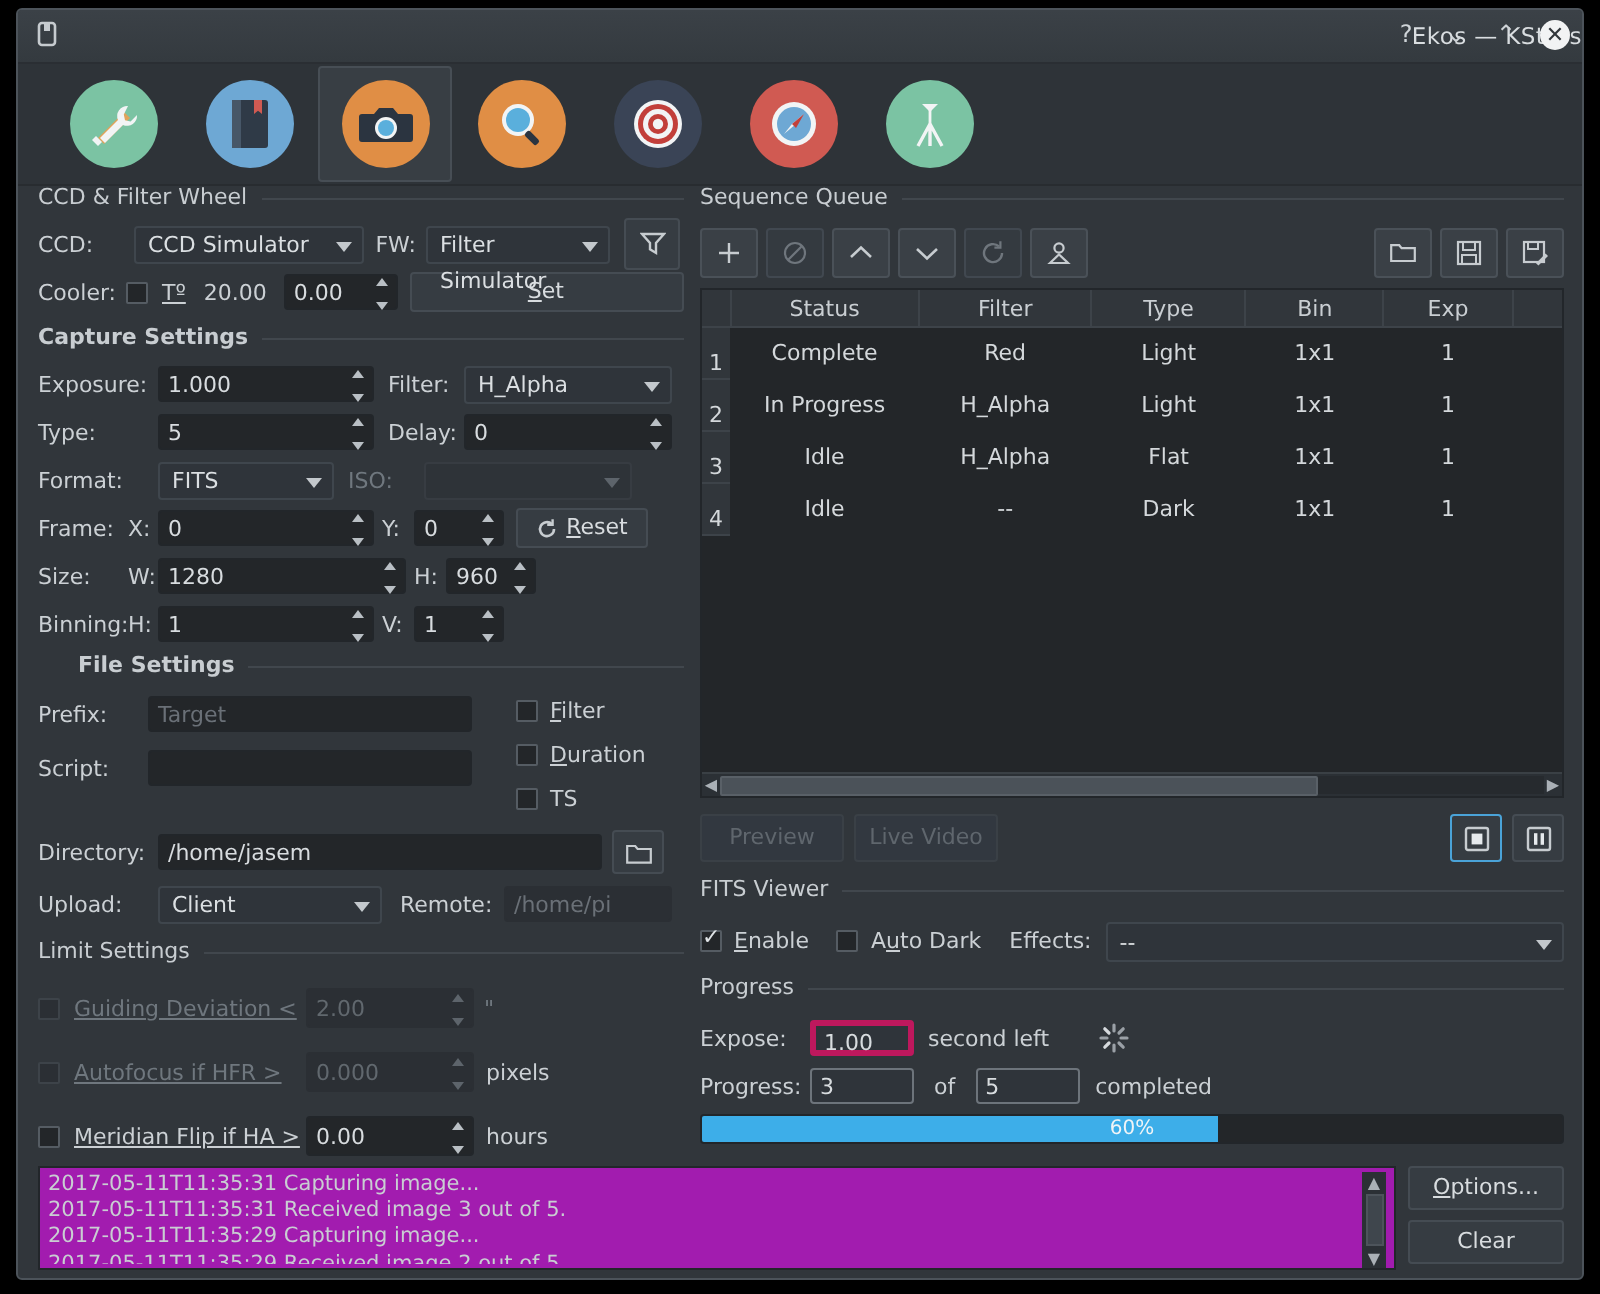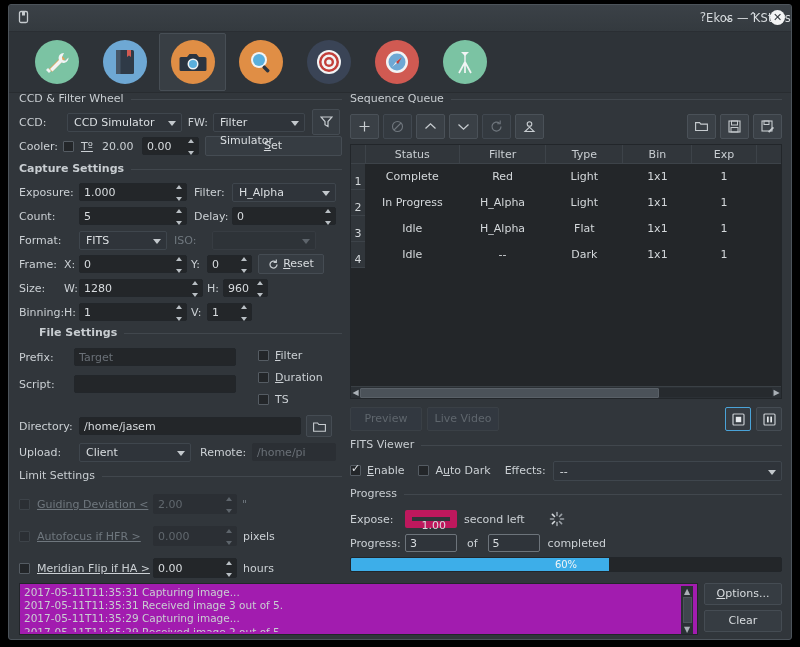--- a/index.html
+++ b/index.html
@@ -250,21 +250,21 @@
               <i class="dn"></i>
             </span>
         </span>
         <span class="lbl" style="width:38px;padding-left:7px;">Filter:</span>
         <span class="combo" style="width:104px;">
           <span>H_Alpha</span><i class="arr"></i>
         </span>
       </div>
 
       <div class="row">
-        <span class="lbl" style="width:60px;">Count:</span>
+        <span class="lbl" style="width:60px;">Type:</span>
         <span class="fld spin" style="width:108px;">
           <span>5</span>
           <span class="sbx">
               <i class="up"></i>
               <i class="dn"></i>
             </span>
         </span>
         <span class="lbl" style="width:38px;padding-left:7px;">Delay:</span>
         <span class="fld spin" style="width:104px;">
           <span>0</span>
@@ -618,21 +618,21 @@
         </span>
       </div>
 
       <div class="grouprow" style="margin:6px 0 7px;">
         <span class="grouplabel">Progress</span>
         <span class="hr"></span>
       </div>
 
       <div class="row" style="height:20px;">
         <span class="lbl" style="width:55px;">Expose:</span>
-        <span class="fld" style="width:52px;border:7px solid #be185d;background:#2f343a;text-align:right;">1.00</span>
+        <span class="fld" style="width:52px;border:3px solid #be185d;background:#2f343a;">1.00</span>
         <span class="lbl" style="margin-left:7px;">second left</span>
         <span style="margin-left:24px;">
           <svg width="16" height="16" viewBox="0 0 16 16">
             <g stroke="#9aa0a6" stroke-width="1.6" stroke-linecap="round">
               <path d="M8 1.5 v3"></path>
                 <path d="M8 11.5 v3"></path>
                 <path d="M1.5 8 h3"></path>
                 <path d="M11.5 8 h3"></path>
               <path d="M3.4 3.4 l2.1 2.1" stroke="#d6dadd"></path>
                 <path d="M10.5 10.5 l2.1 2.1"></path>

